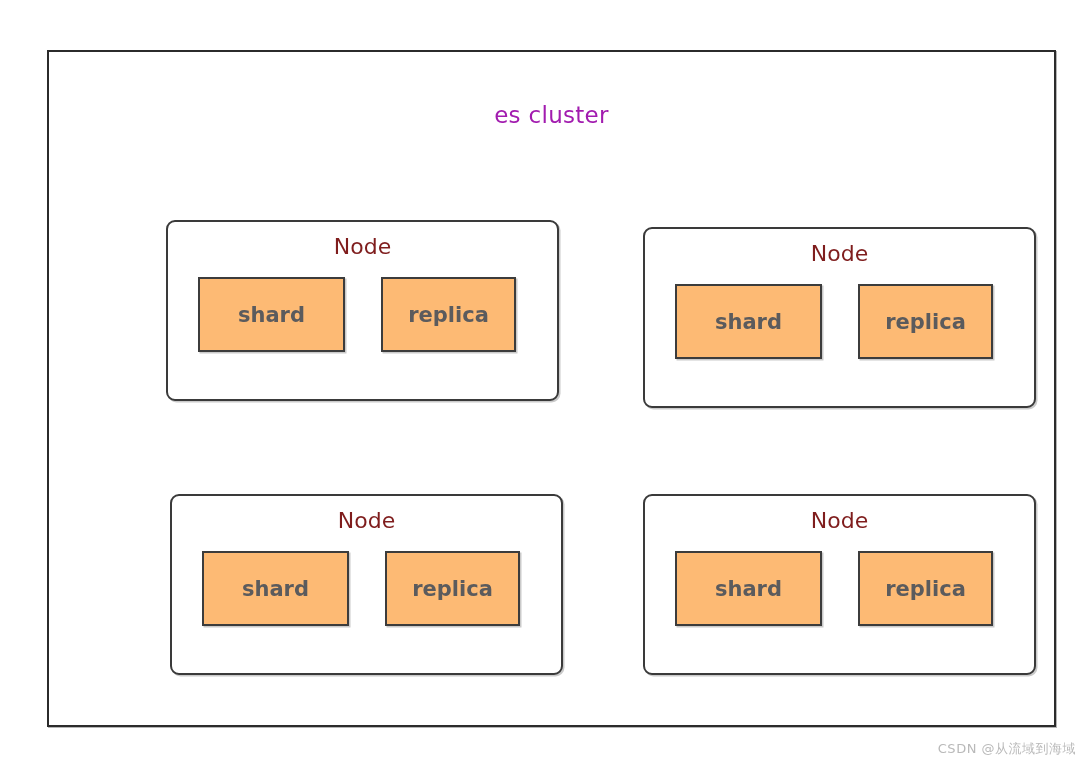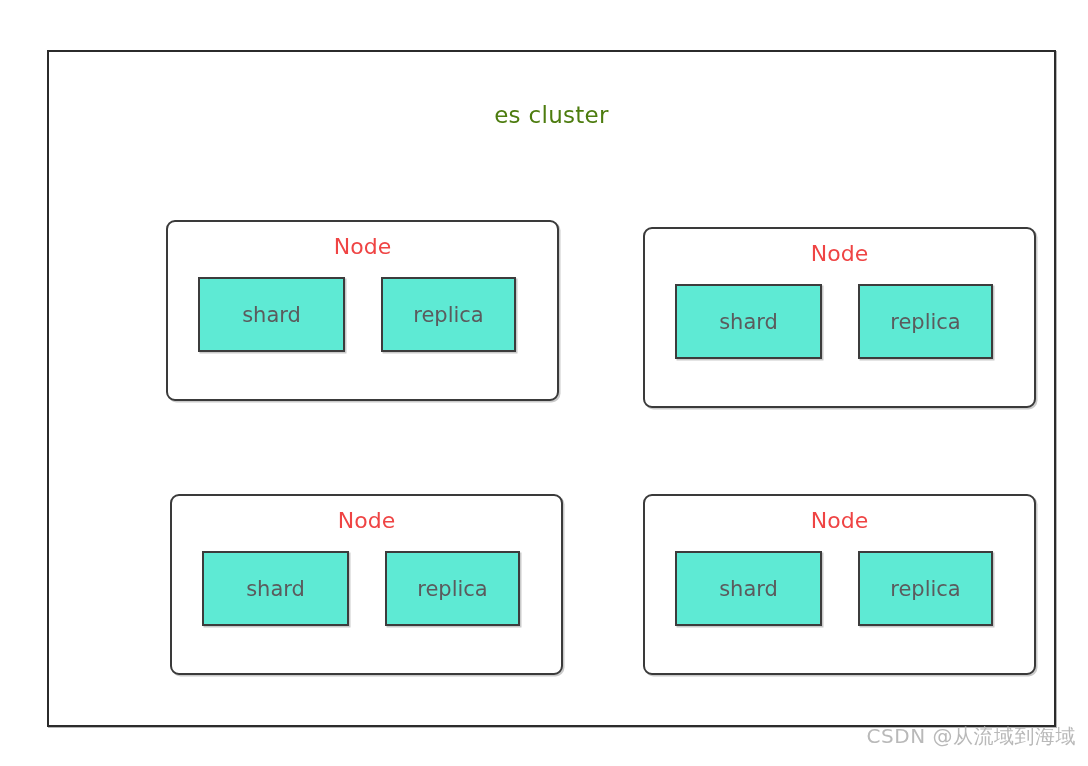--- a/index.html
+++ b/index.html
@@ -36,21 +36,21 @@
     box-shadow: 1px 1px 0 0 rgba(120,120,120,0.55);
   }
 
   .cluster-title {
     position: absolute;
     left: 0;
     right: 0;
     top: 50px;
     text-align: center;
     font-size: 23px;
-    color: #4d7c0f;
+    color: #a21caf;
     letter-spacing: 0.3px;
     white-space: nowrap;
   }
 
   
   .node {
     position: absolute;
     box-sizing: border-box;
     border: 2px solid #3a3a3a;
     border-radius: 9px;
@@ -62,50 +62,51 @@
   .node-n3 { left: 121px; top: 442px; width: 393px; height: 181px; }
   .node-n4 { left: 594px; top: 442px; width: 393px; height: 181px; }
 
   .node-title {
     position: absolute;
     left: 0;
     right: 0;
     top: 12px;
     text-align: center;
     font-size: 22px;
-    color: #ef4444;
+    color: #7f1d1d;
     white-space: nowrap;
   }
 
   
   .part {
     position: absolute;
     box-sizing: border-box;
     border: 2.5px solid #3c3c3c;
-    background: #5eead4;
+    background: #fdba74;
     box-shadow: 1.5px 1.5px 0 0 rgba(150,150,150,0.5);
     display: flex;
     align-items: center;
     justify-content: center;
+    font-weight: bold;
   }
   .part-label {
     font-size: 21px;
     color: #5b5b5d;
     white-space: nowrap;
   }
 
   .part-shard   { left: 30px;  top: 55px; width: 147px; height: 75px; }
   .part-replica { left: 213px; top: 55px; width: 135px; height: 75px; }
 
   
   .watermark {
     position: absolute;
     right: 12px;
-    bottom: 16px;
-    font-size: 20px;
+    bottom: 8px;
+    font-size: 13px;
     color: #b9b9b9;
     white-space: nowrap;
     letter-spacing: 0.5px;
   }
 </style>
 </head>
 <body>
 
 <div id="canvas">
 

